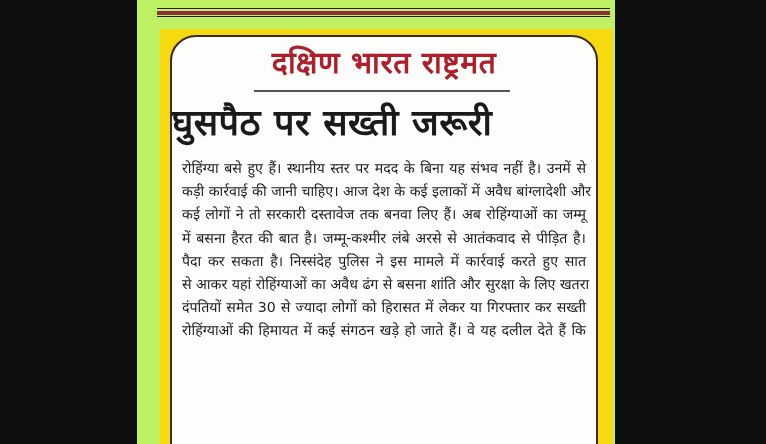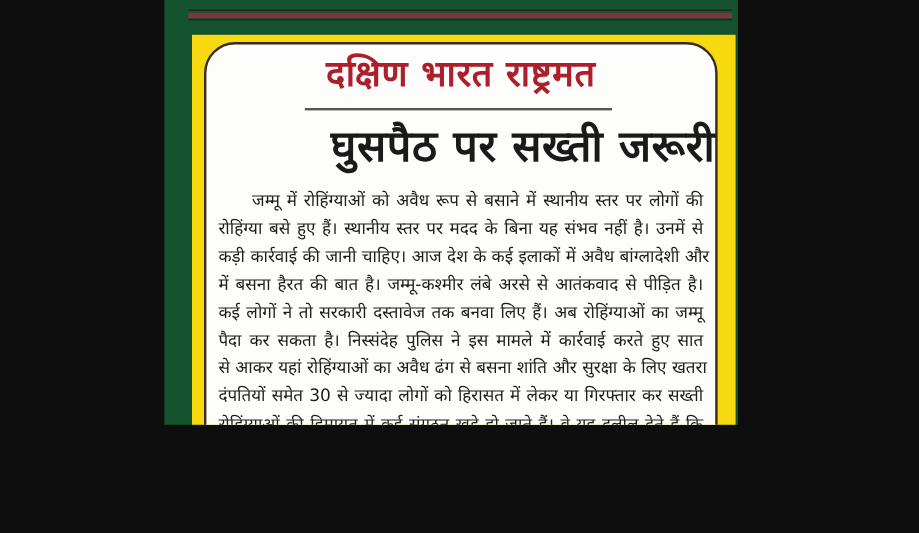--- a/index.html
+++ b/index.html
@@ -8,22 +8,22 @@
       width: 766px;
       height: 444px;
       overflow: hidden;
       background: #0e0e0e;
     }
     .page {
       position: absolute;
       left: 137px;
       top: 0;
       width: 478px;
-      height: 354px;
-      background: #14532d;
+      height: 444px;
+      background: #bef264;
       overflow: hidden;
     }
     .top-rule {
       position: absolute;
       left: 20px;
       top: 8px;
       width: 453px;
       height: 9px;
     }
     .top-rule .thin {
@@ -85,21 +85,21 @@
       width: 256px;
       top: 53px;
       height: 2px;
       background: #555;
     }
     .headline {
       position: absolute;
       left: 0;
       right: 0;
       top: 60px;
-      text-align: right;
+      text-align: left;
       font-family: "DejaVu Sans", sans-serif;
       font-weight: bold;
       font-size: 36px;
       color: #1a1a1a;
       line-height: 52px;
       letter-spacing: 0.5px;
     }
     .body-text {
       position: absolute;
       left: 10px;
@@ -131,25 +131,24 @@
     <div class="thin2"></div>
   </div>
 
   <div class="yellow-box">
     <div class="inner-box">
       <div class="masthead">दक्षिण भारत राष्ट्रमत</div>
       <div class="masthead-divider"></div>
       <div class="headline">घुसपैठ पर सख्ती जरूरी</div>
 
       <div class="body-text">
-        <span class="line first">जम्मू में रोहिंग्याओं को अवैध रूप से बसाने में स्थानीय स्तर पर लोगों की</span>
         <span class="line">रोहिंग्या बसे हुए हैं। स्थानीय स्तर पर मदद के बिना यह संभव नहीं है। उनमें से</span>
         <span class="line">कड़ी कार्रवाई की जानी चाहिए। आज देश के कई इलाकों में अवैध बांग्लादेशी और</span>
+        <span class="line">कई लोगों ने तो सरकारी दस्तावेज तक बनवा लिए हैं। अब रोहिंग्याओं का जम्मू</span>
         <span class="line">में बसना हैरत की बात है। जम्मू-कश्मीर लंबे अरसे से आतंकवाद से पीड़ित है।</span>
-        <span class="line">कई लोगों ने तो सरकारी दस्तावेज तक बनवा लिए हैं। अब रोहिंग्याओं का जम्मू</span>
         <span class="line">पैदा कर सकता है। निस्संदेह पुलिस ने इस मामले में कार्रवाई करते हुए सात</span>
         <span class="line">से आकर यहां रोहिंग्याओं का अवैध ढंग से बसना शांति और सुरक्षा के लिए खतरा</span>
         <span class="line">दंपतियों समेत 30 से ज्यादा लोगों को हिरासत में लेकर या गिरफ्तार कर सख्ती</span>
         <span class="line">रोहिंग्याओं की हिमायत में कई संगठन खड़े हो जाते हैं। वे यह दलील देते हैं कि</span>
       </div>
     </div>
   </div>
 </div>
 
 </body></html>

